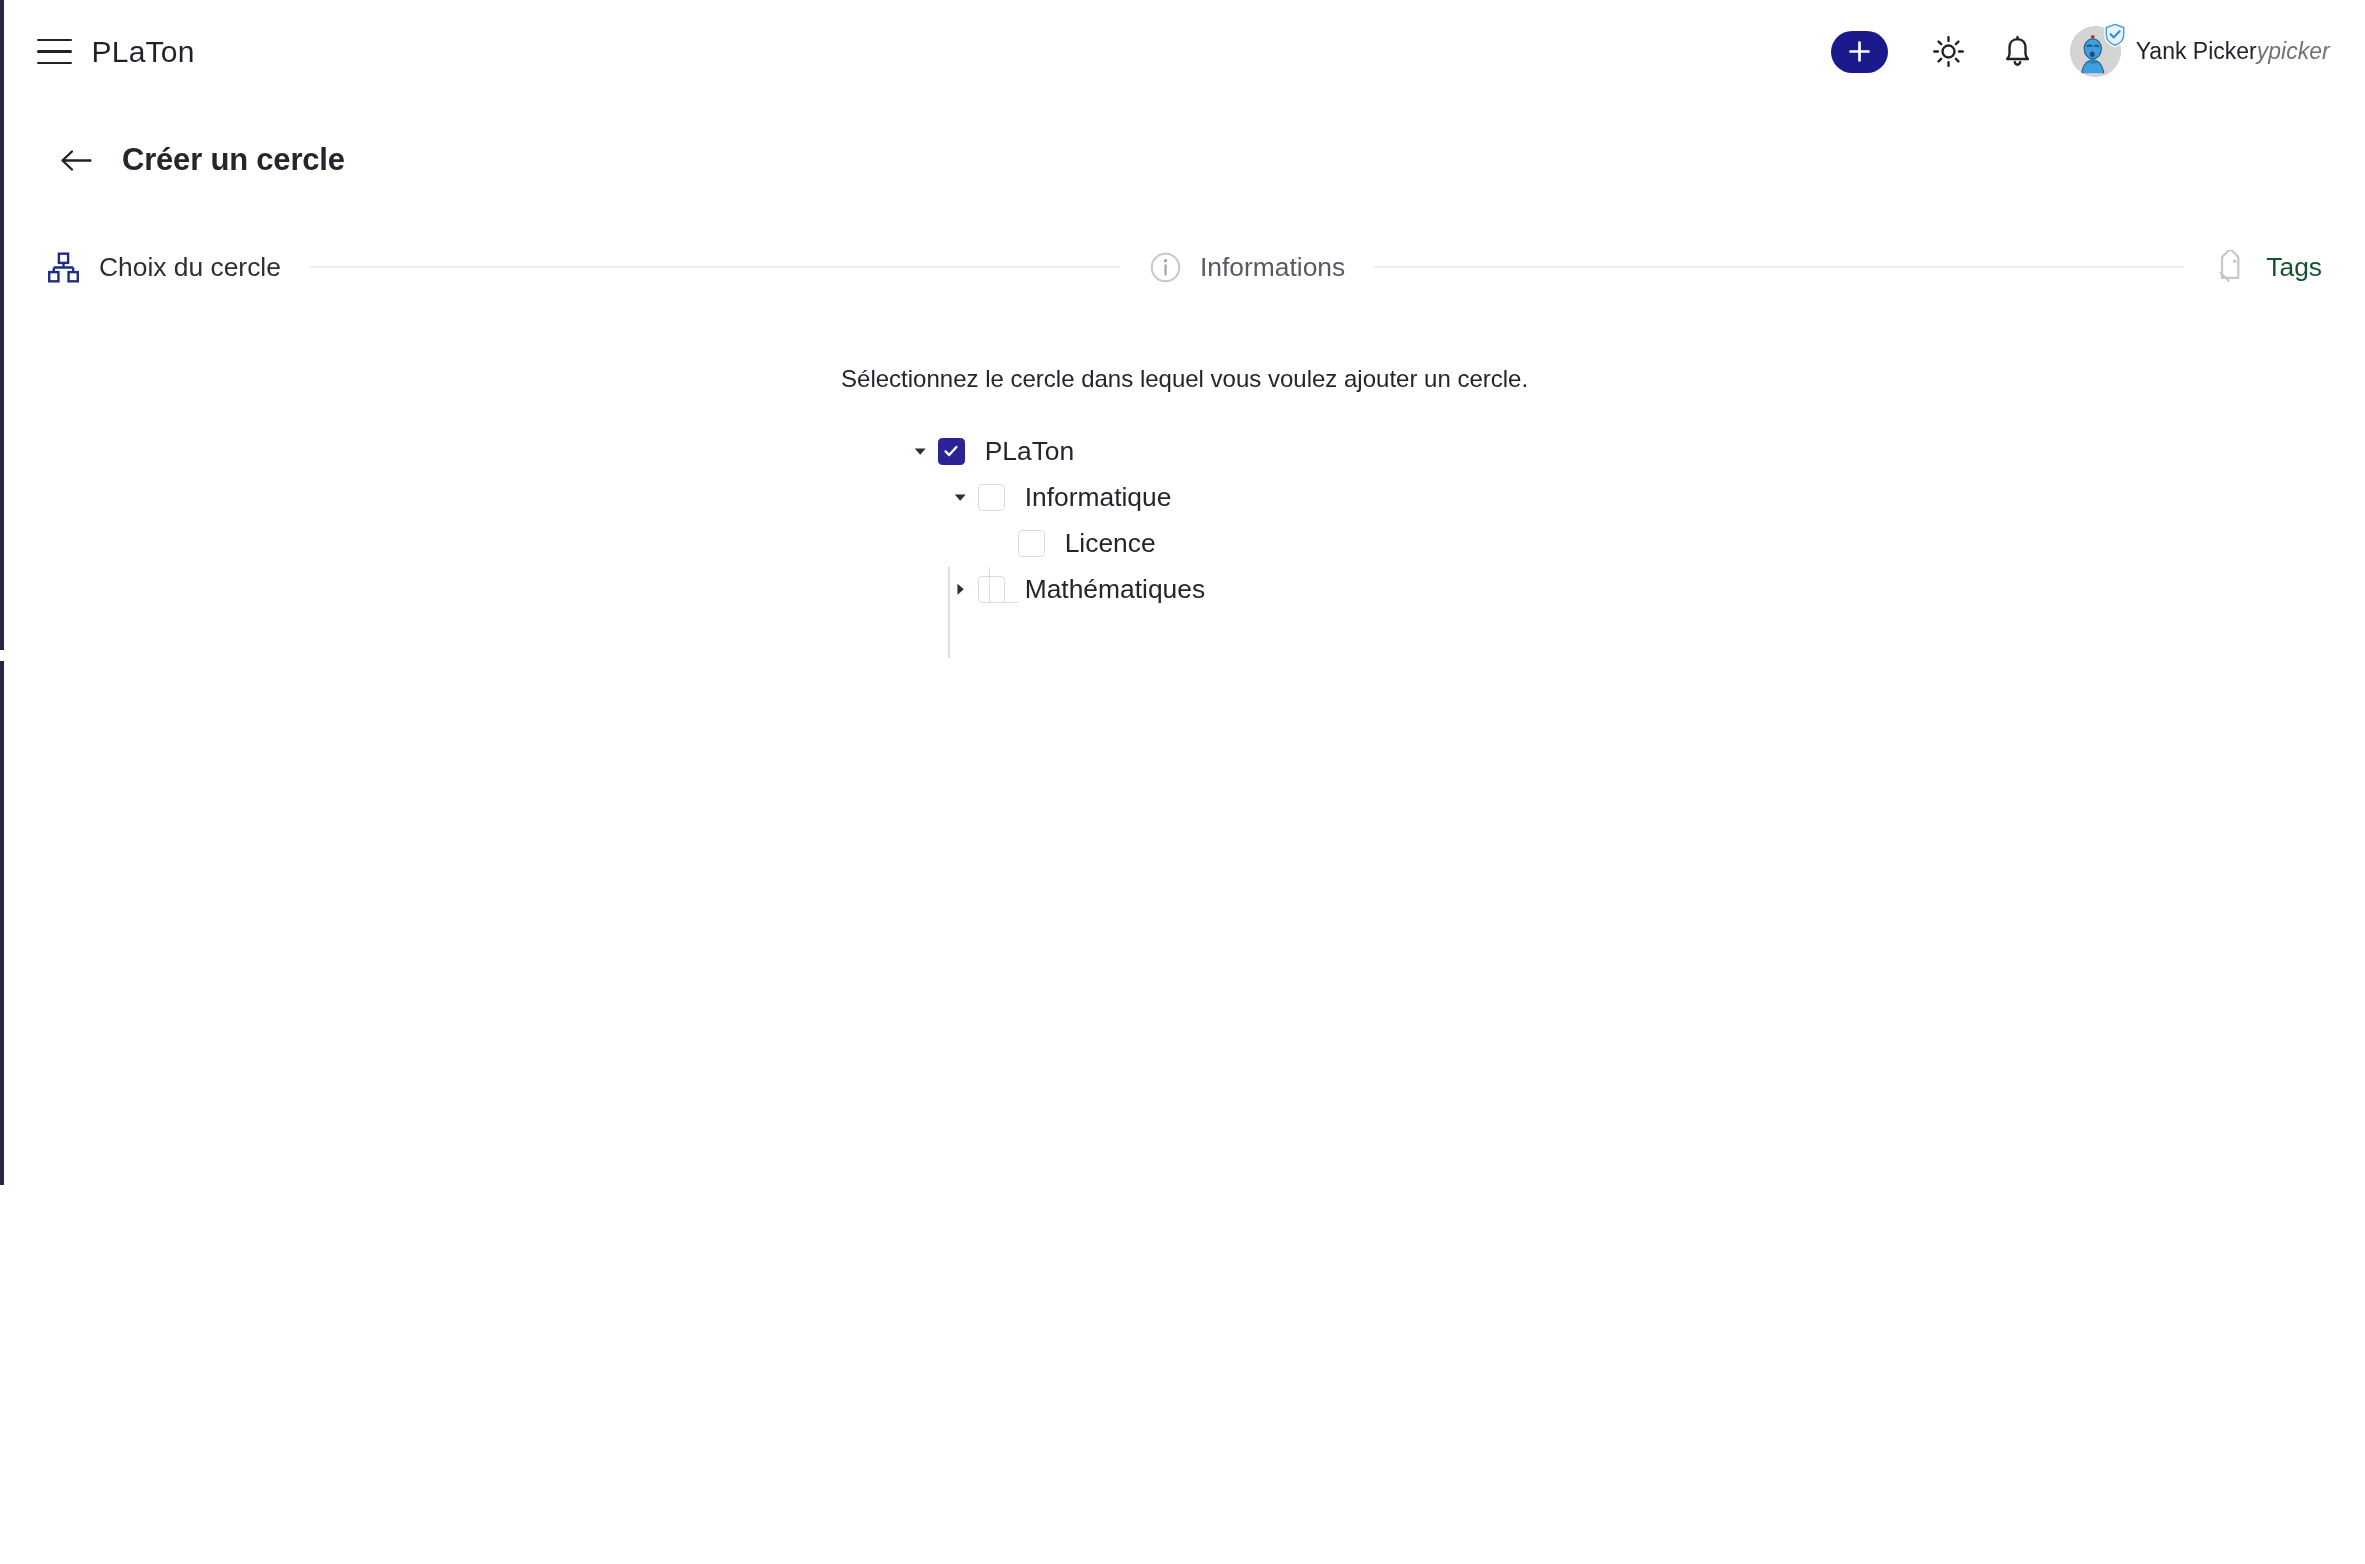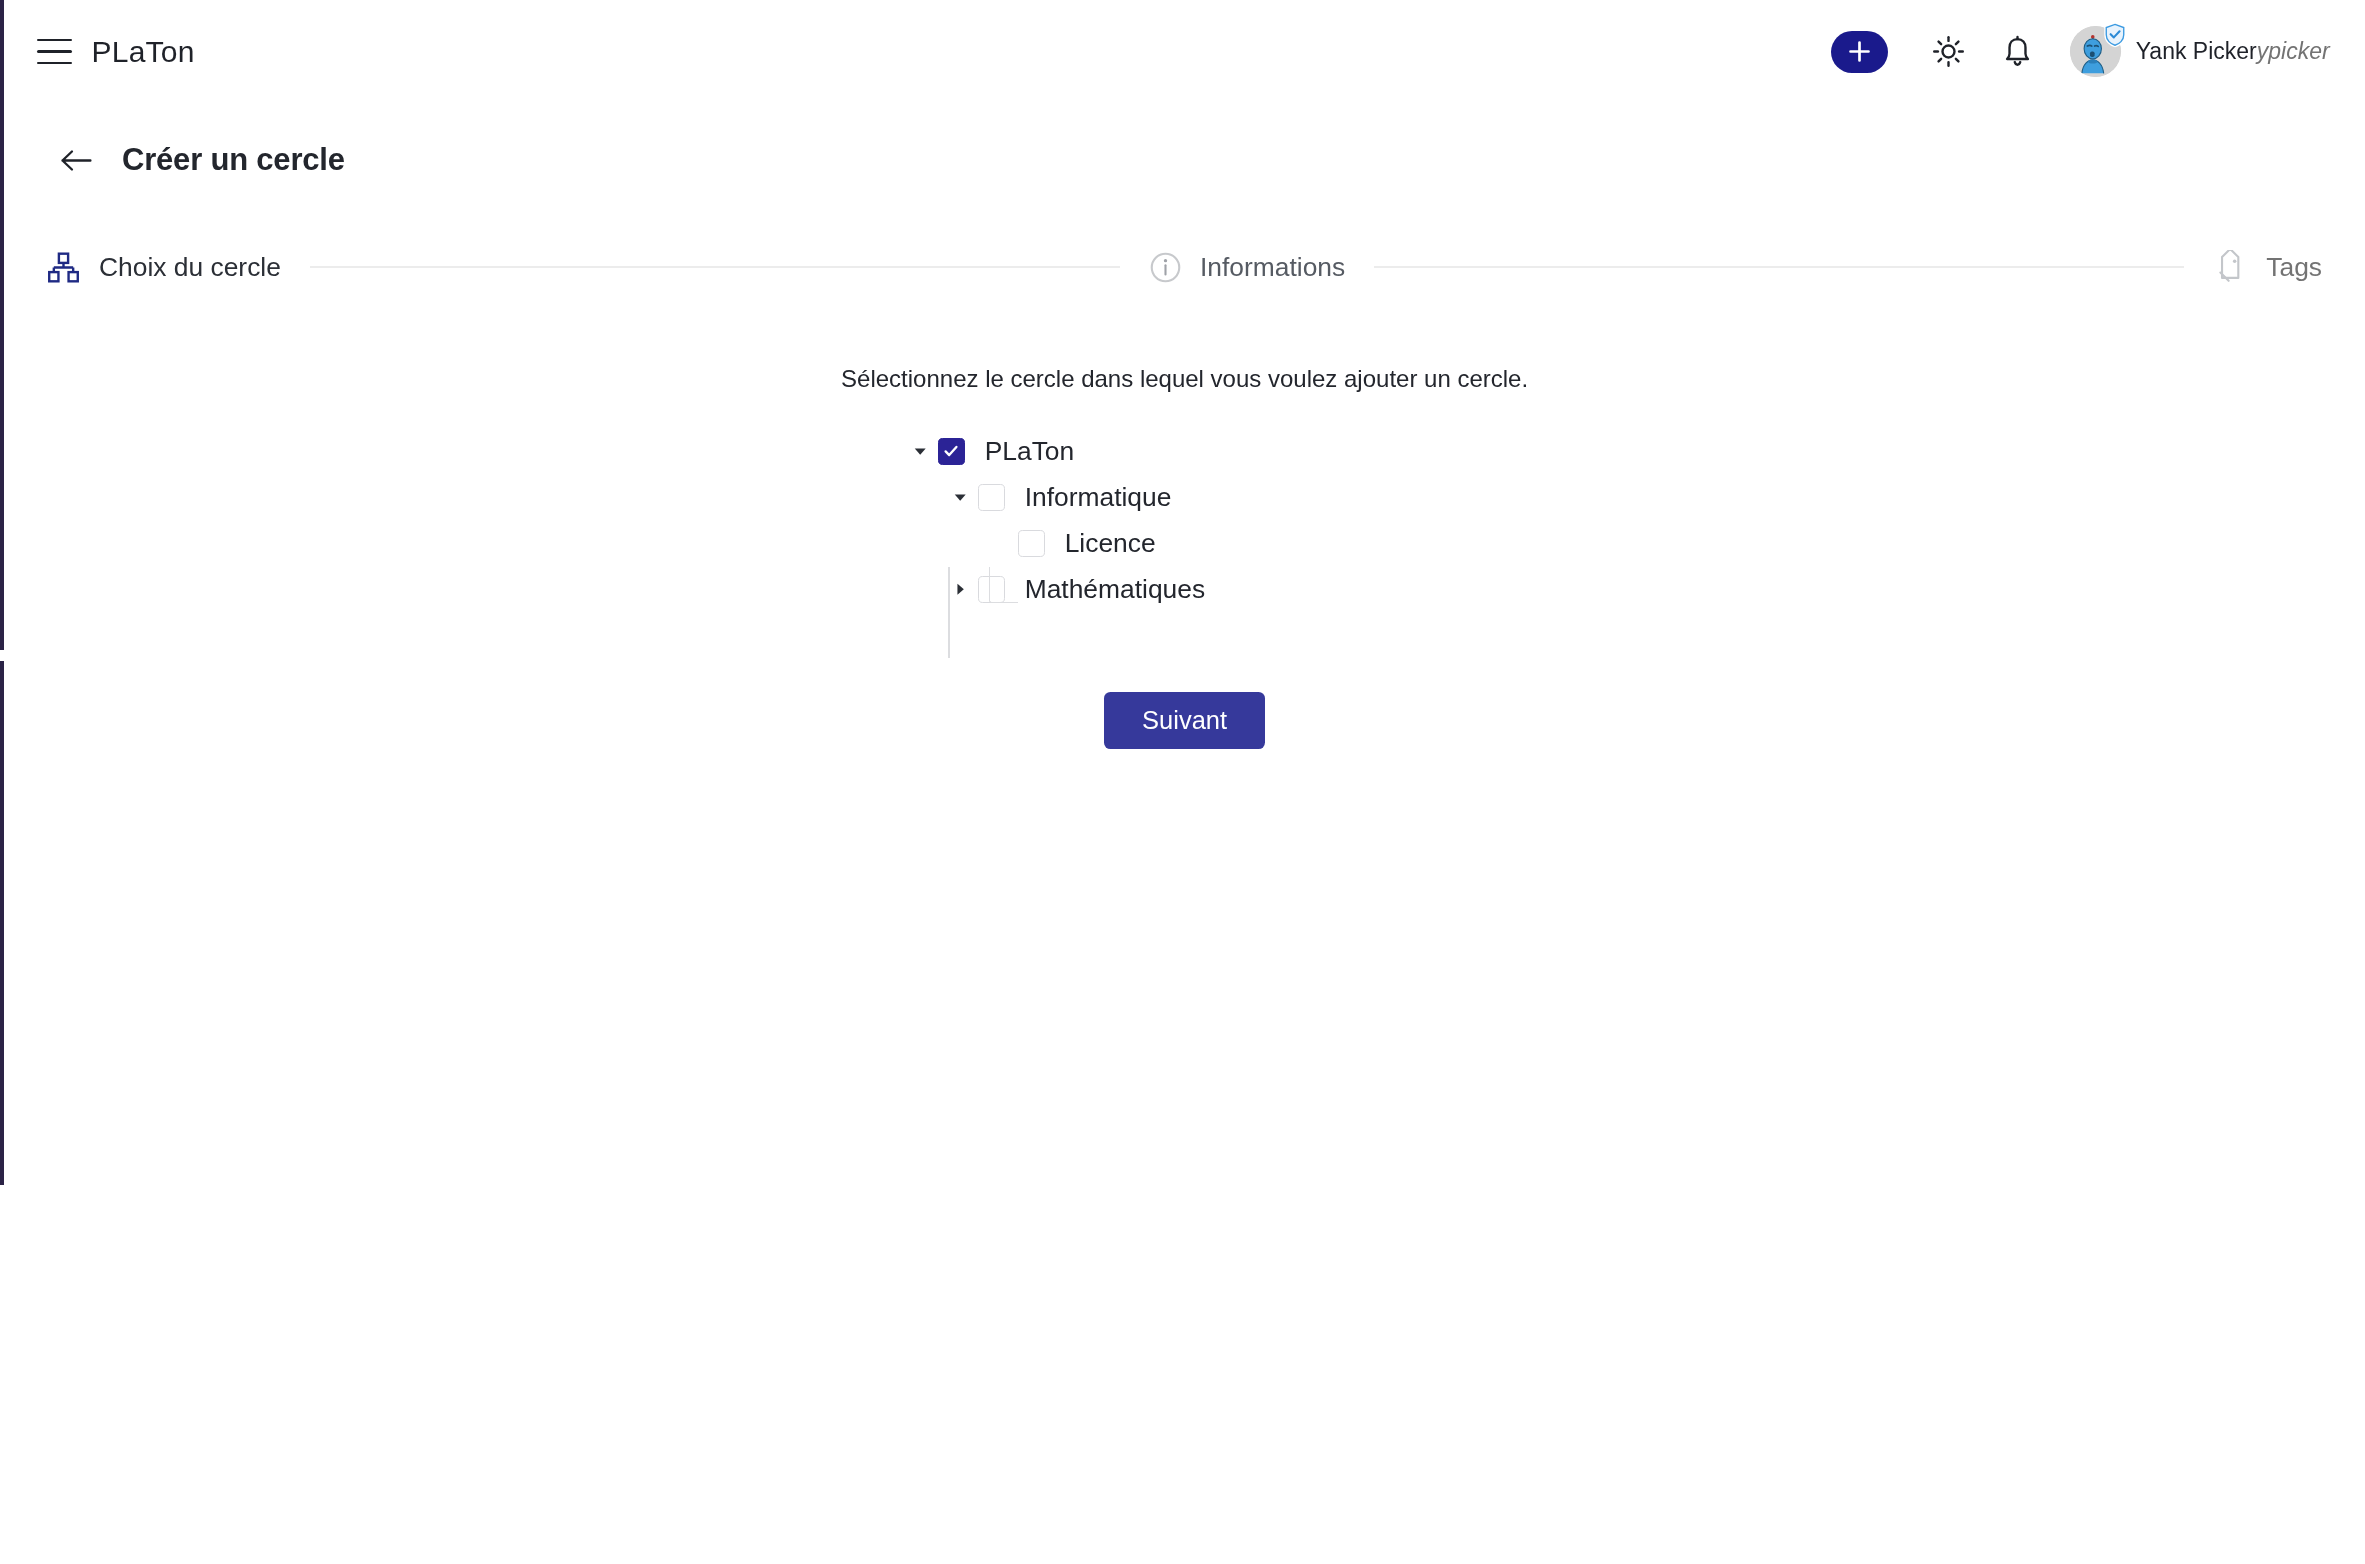--- a/index.html
+++ b/index.html
@@ -177,21 +177,21 @@
     flex: 0 0 auto;
     cursor: pointer;
   }
   .step-icon { display: flex; align-items: center; justify-content: center; }
   .step-label {
     font-size: 26.4px;
     white-space: nowrap;
   }
   .step.active .step-label { color: #2b2f36; }
   .step.inactive .step-label { color: #565b63; }
-  .step.muted .step-label { color: #737373; }
+  .step.muted .step-label { color: #14532d; }
   .step-connector {
     flex: 1 1 auto;
     height: 1.8px;
     background: #ececec;
     margin: 0 29px;
   }
 
   
   .content {
     position: absolute;
@@ -478,20 +478,17 @@
           <span class="chk"></span>
           <span class="node-label">Mathématiques</span>
         </div>
 
       </div>
 
       <div class="guide-v" style="left:92px; top:139px; height:91px;"></div>
       <div class="guide-elbow" style="left:133px; top:139px; width:29px; height:36px;"></div>
     </div>
 
-    <div class="submit-row">
-      <button class="btn-primary">Suivant</button>
-    </div>
 
   </div>
 
 </div>
 
 
 </body></html>

